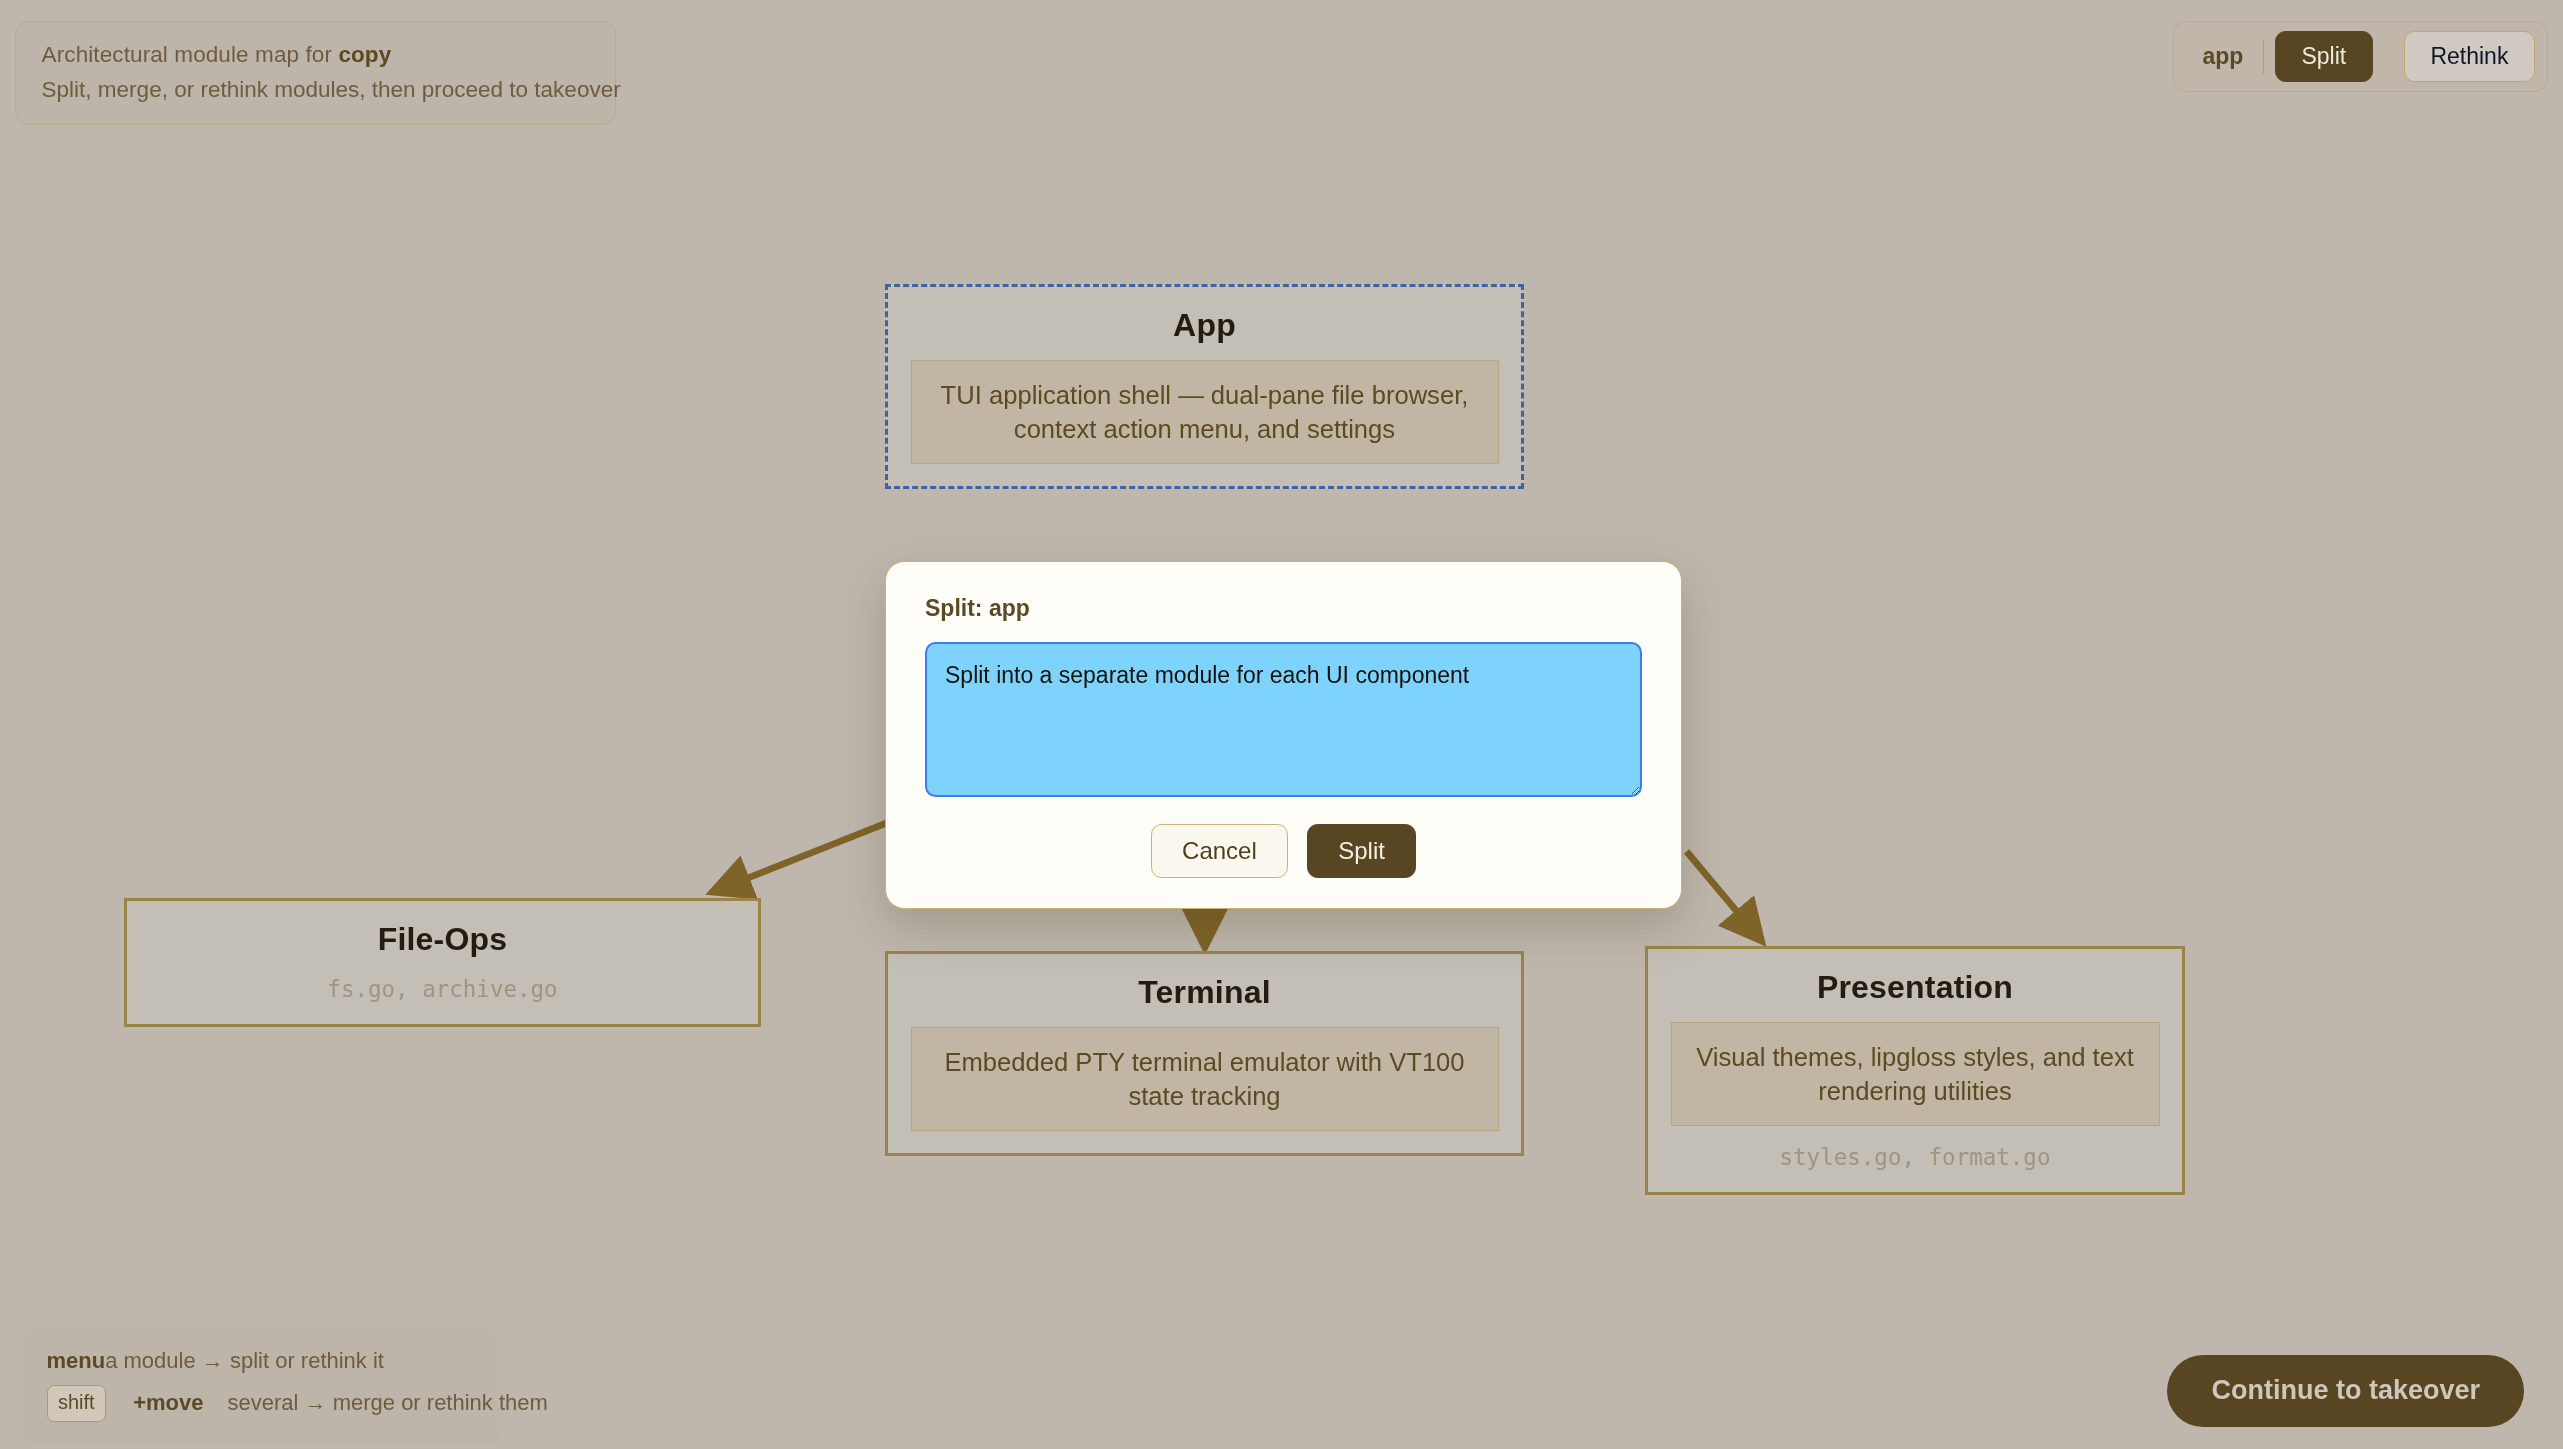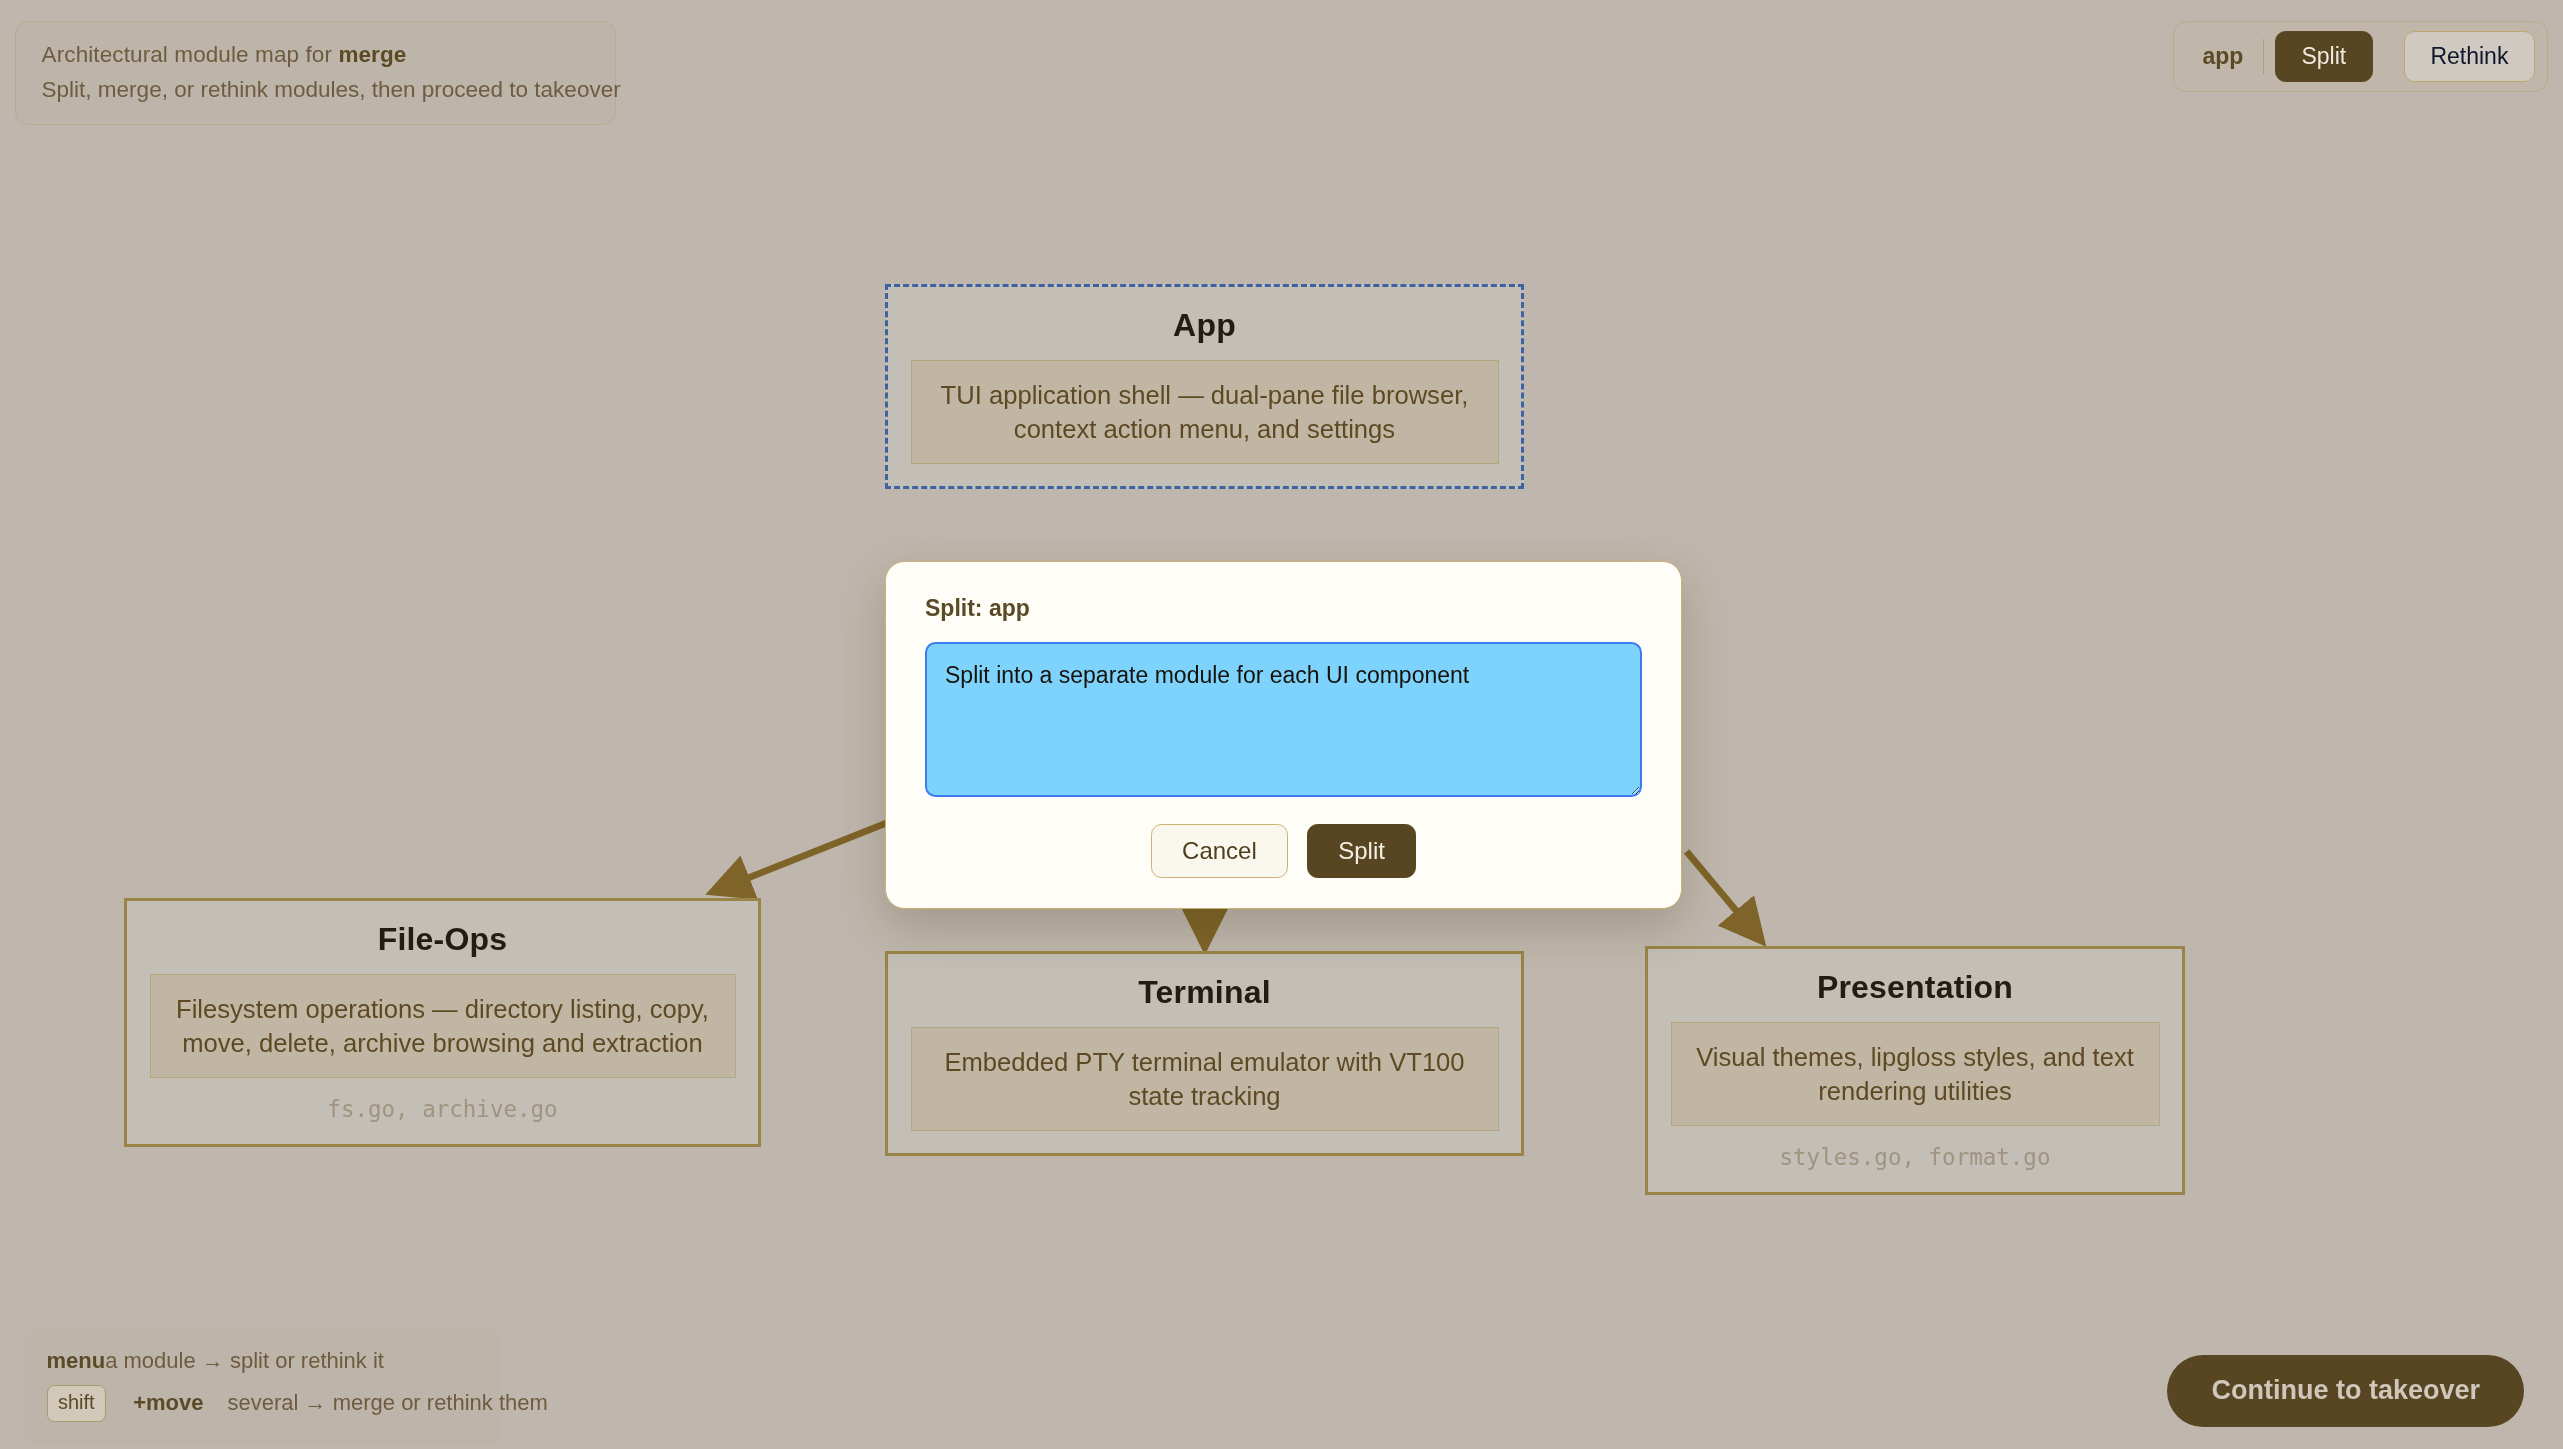--- a/index.html
+++ b/index.html
@@ -263,39 +263,38 @@
     <line x1="2244" y1="1133" x2="2342" y2="1250" stroke="#7e6428" stroke-width="9" marker-end="url(#arrowhead)"></line>
   </svg>
 
   <div class="node selected" id="node-app">
     <div class="node-title">App</div>
     <div class="node-desc">TUI application shell — dual-pane file browser, context action menu, and settings</div>
   </div>
 
   <div class="node" id="node-fileops">
     <div class="node-title">File-Ops</div>
-    <div class="node-desc">Filesystem operations — directory listing, copy, move, delete, archive browsing and extraction</div>
     <div class="node-files">fs.go, archive.go</div>
   </div>
 
   <div class="node" id="node-terminal">
     <div class="node-title">Terminal</div>
     <div class="node-desc">Embedded PTY terminal emulator with VT100 state tracking</div>
   </div>
 
   <div class="node" id="node-present">
     <div class="node-title">Presentation</div>
     <div class="node-desc">Visual themes, lipgloss styles, and text rendering utilities</div>
     <div class="node-files">styles.go, format.go</div>
   </div>
 
 </div>
 
 <div id="header-card">
-  <div class="line1"><span>Architectural module map for </span><b>merge</b></div>
+  <div class="line1"><span>Architectural module map for </span><b>copy</b></div>
   <div class="line2">Split, merge, or rethink modules, then proceed to takeover</div>
 </div>
 
 <div id="toolbar">
   <span class="sel-name">app</span>
   <span class="divider"></span>
   <button class="tb-btn primary">Split</button>
   <button class="tb-btn ghost">Rethink</button>
 </div>
 

